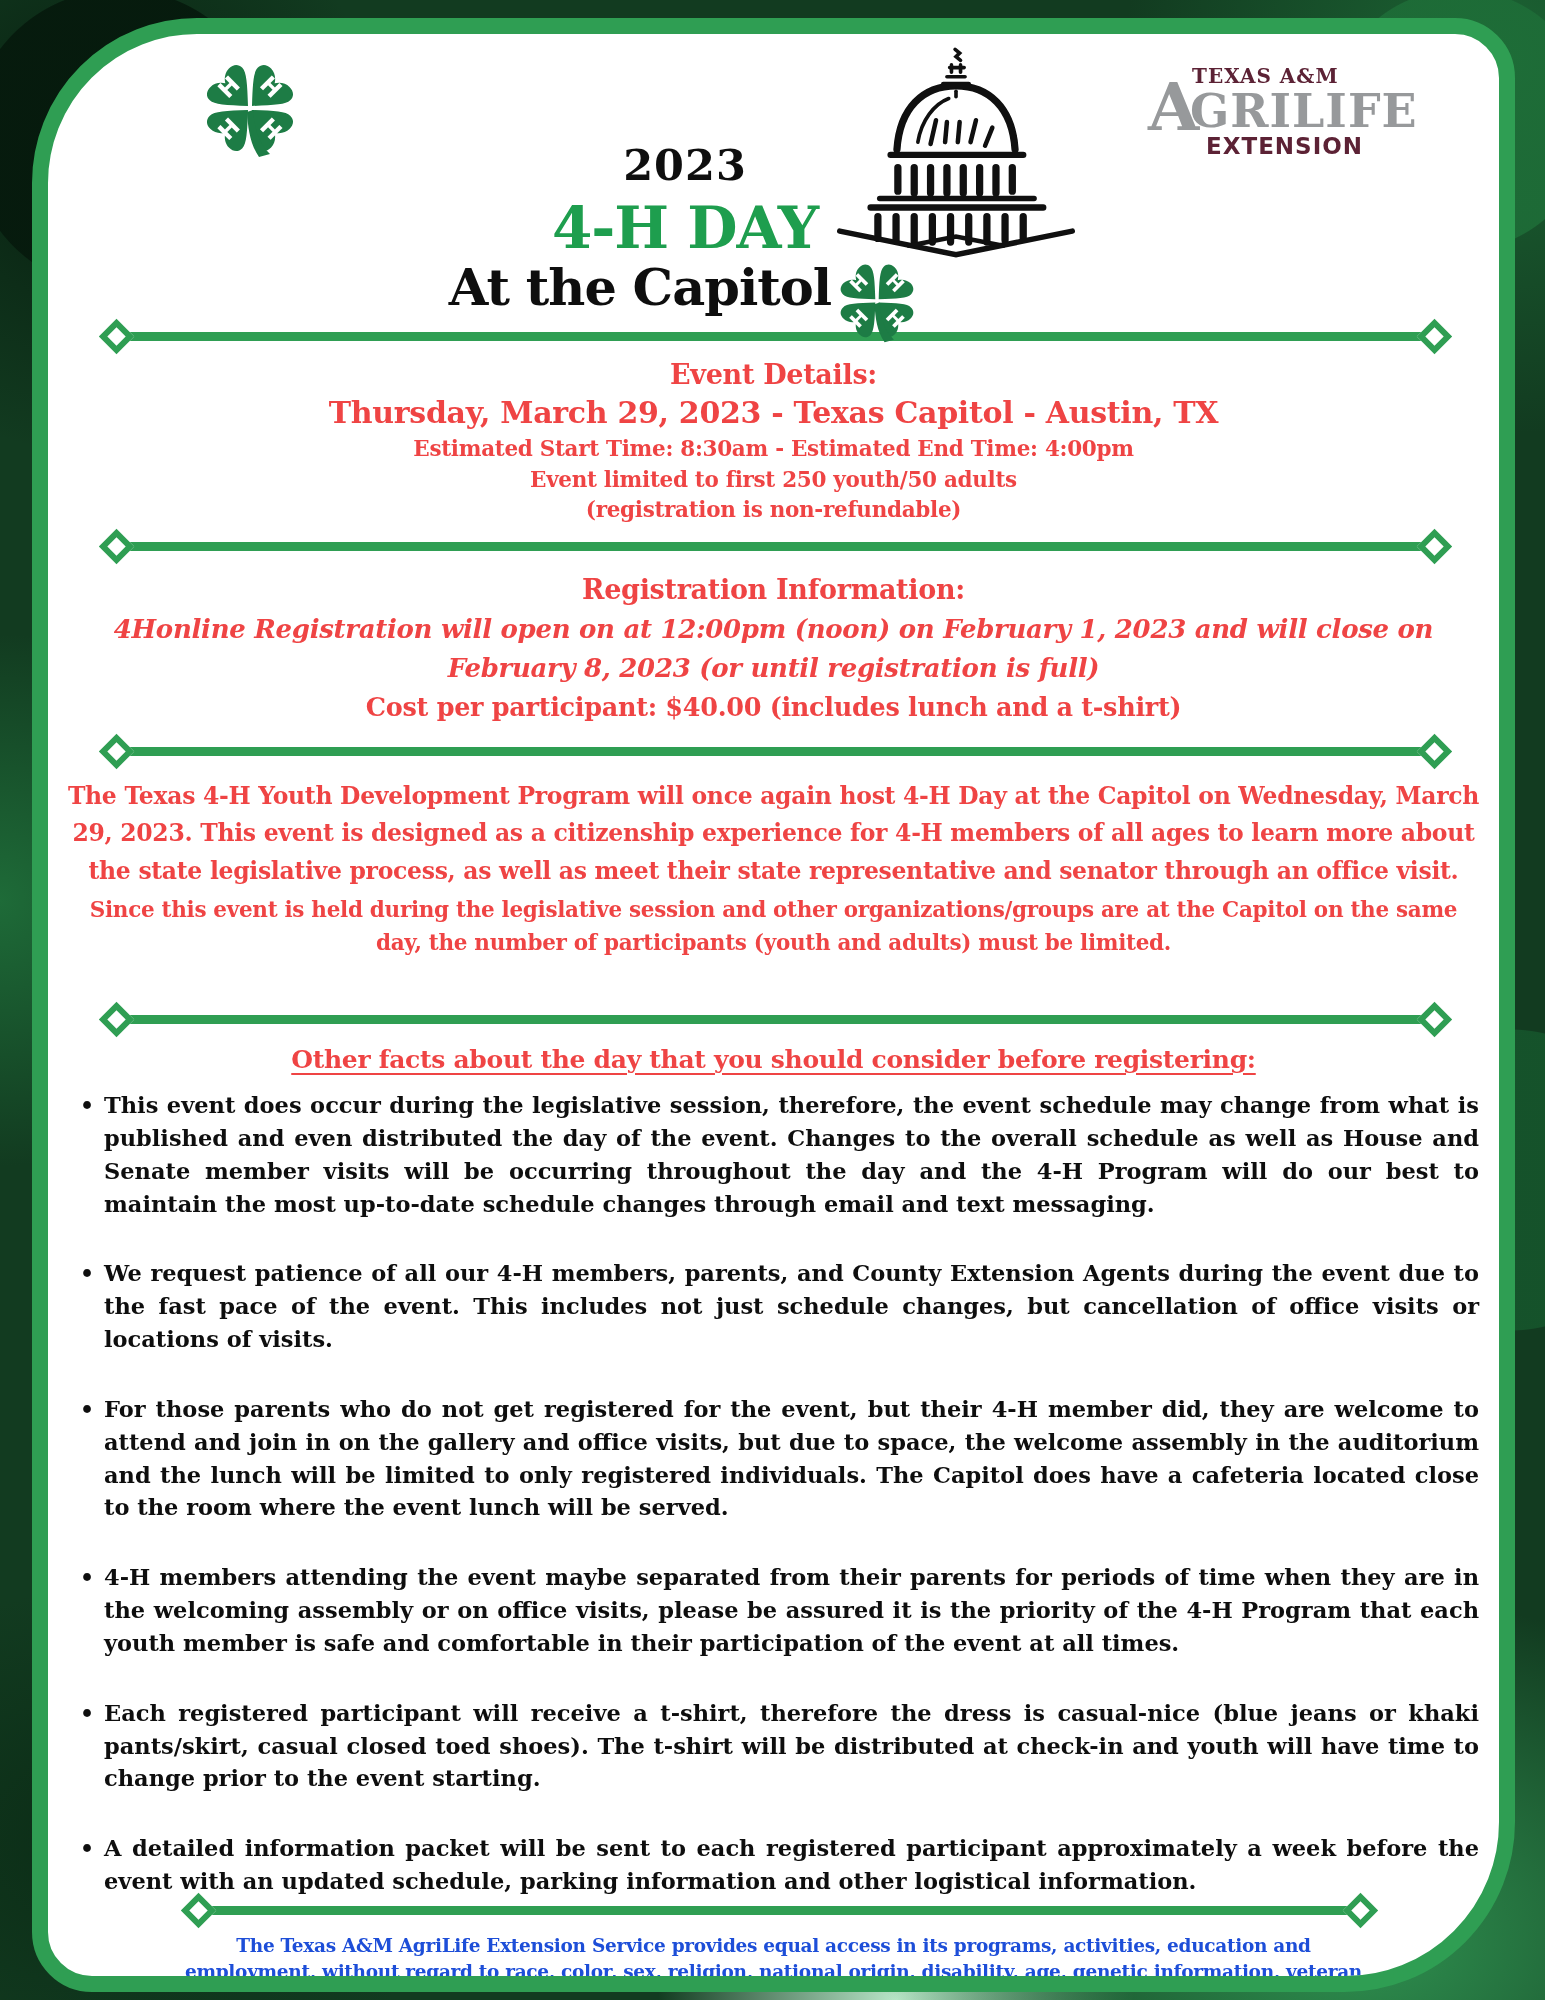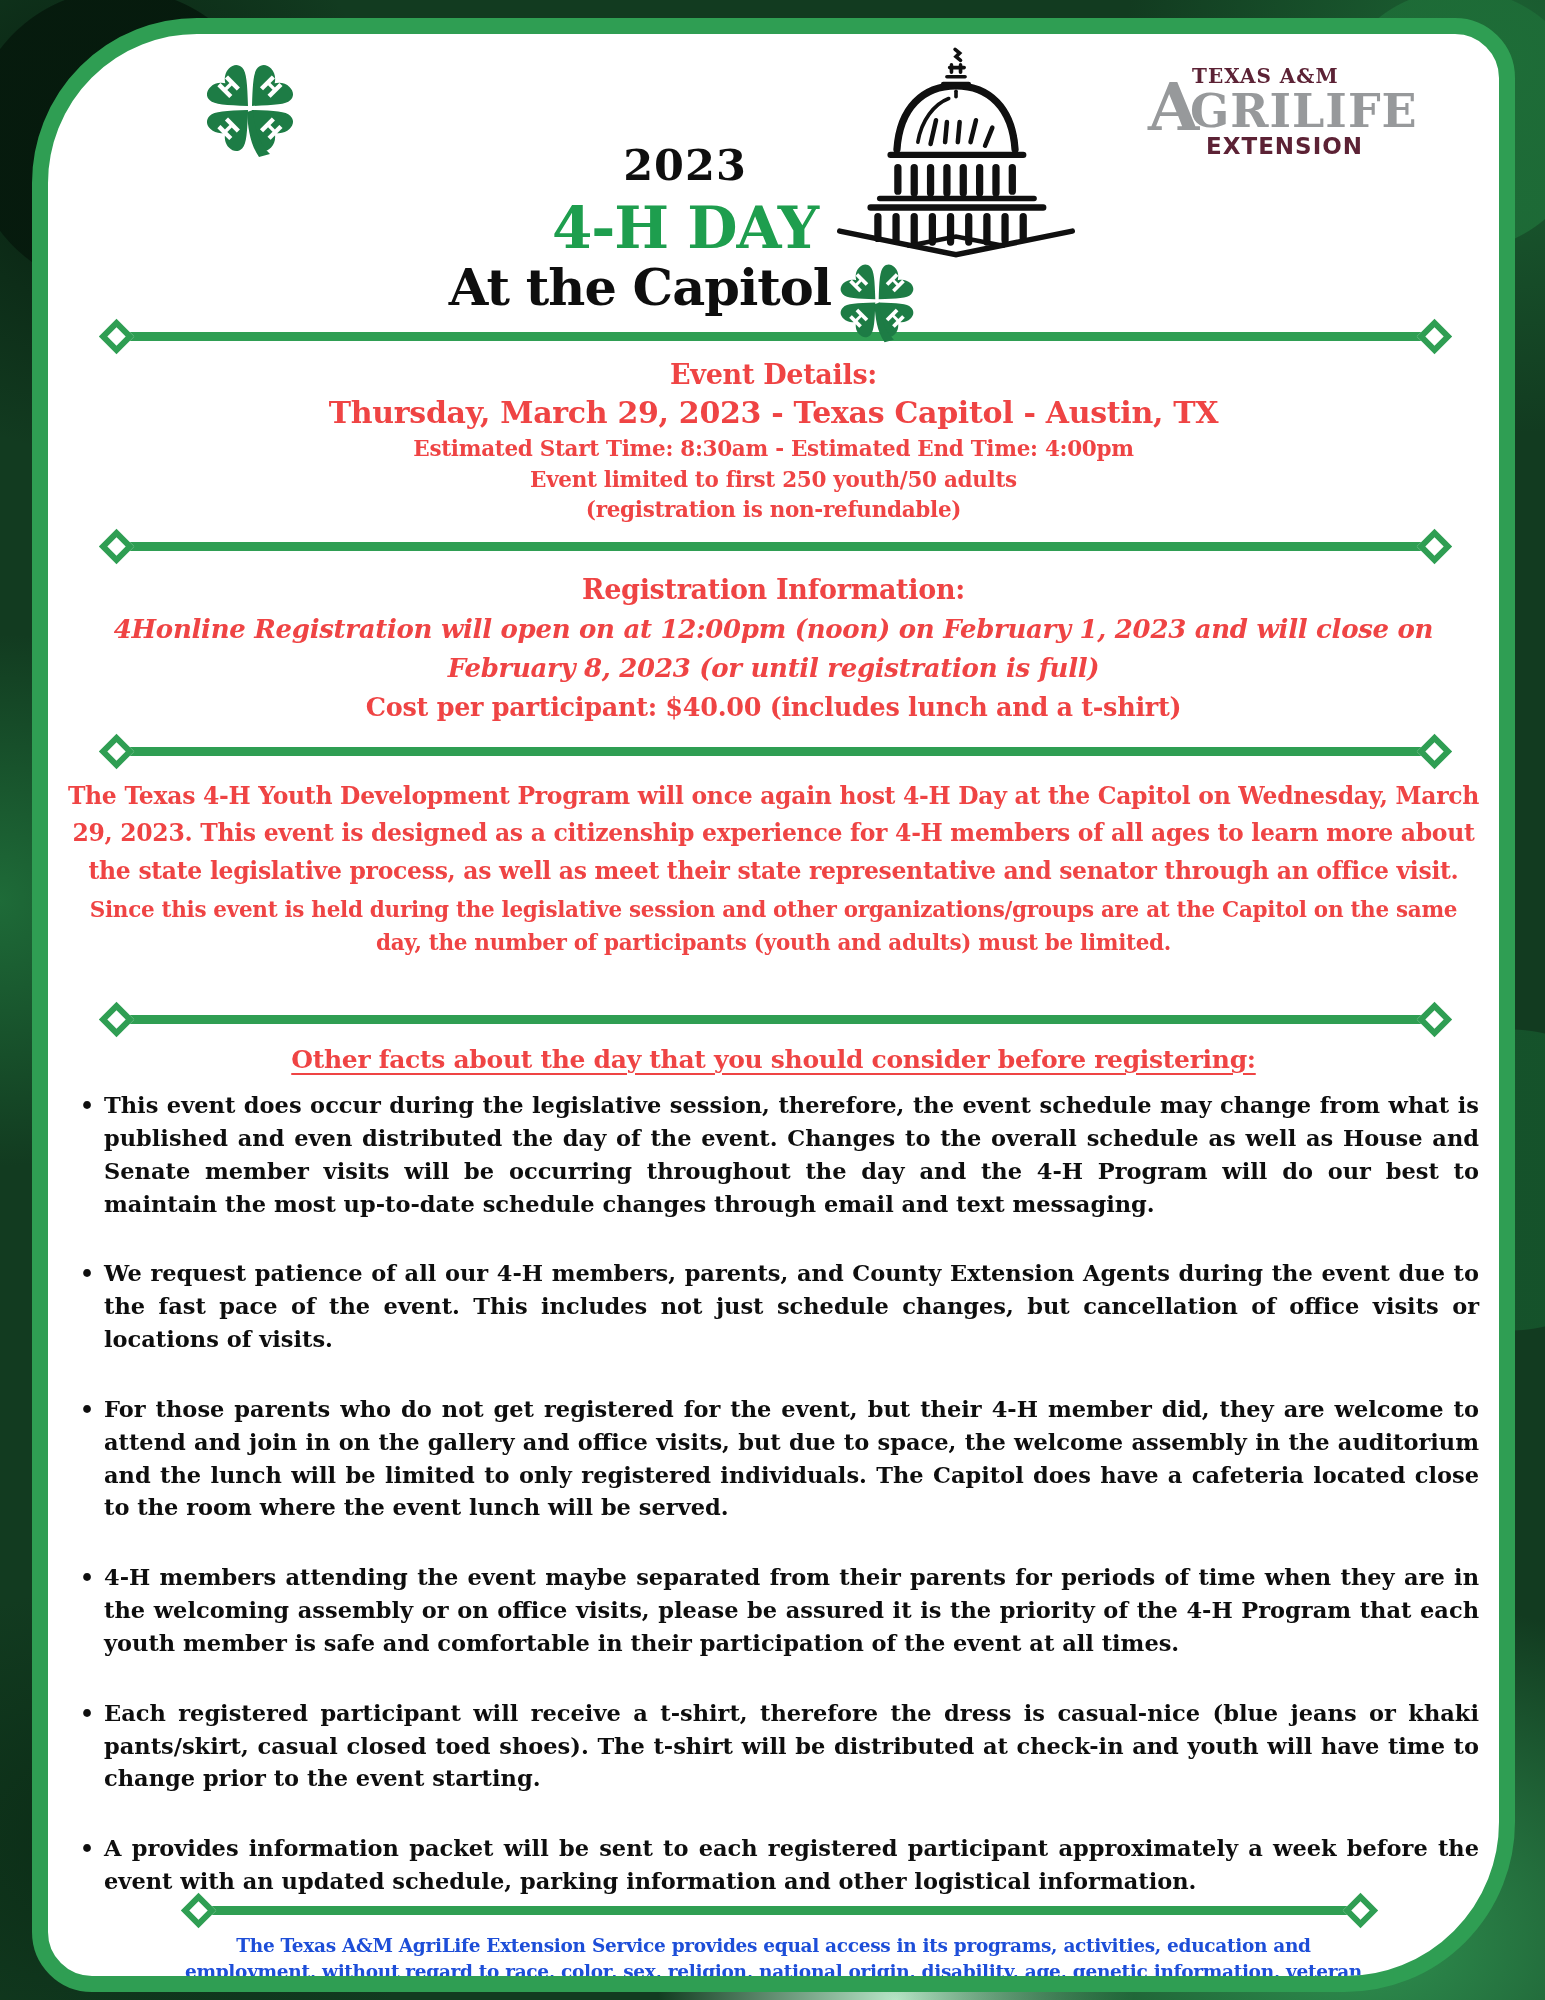--- a/index.html
+++ b/index.html
@@ -175,21 +175,21 @@
 
   <div class="sec" style="margin-top:10px">
     <div class="facts-h">Other facts about the day that you should consider before registering:</div>
   </div>
   <ul class="bullets">
     <li>This event does occur during the legislative session, therefore, the event schedule may change from what is published and even distributed the day of the event. Changes to the overall schedule as well as House and Senate member visits will be occurring throughout the day and the 4-H Program will do our best to maintain the most up-to-date schedule changes through email and text messaging.</li>
     <li>We request patience of all our 4-H members, parents, and County Extension Agents during the event due to the fast pace of the event. This includes not just schedule changes, but cancellation of office visits or locations of visits.</li>
     <li>For those parents who do not get registered for the event, but their 4-H member did, they are welcome to attend and join in on the gallery and office visits, but due to space, the welcome assembly in the auditorium and the lunch will be limited to only registered individuals. The Capitol does have a cafeteria located close to the room where the event lunch will be served.</li>
     <li>4-H members attending the event maybe separated from their parents for periods of time when they are in the welcoming assembly or on office visits, please be assured it is the priority of the 4-H Program that each youth member is safe and comfortable in their participation of the event at all times.</li>
     <li>Each registered participant will receive a t-shirt, therefore the dress is casual-nice (blue jeans or khaki pants/skirt, casual closed toed shoes). The t-shirt will be distributed at check-in and youth will have time to change prior to the event starting.</li>
-    <li>A provides information packet will be sent to each registered participant approximately a week before the event with an updated schedule, parking information and other logistical information.</li>
+    <li>A detailed information packet will be sent to each registered participant approximately a week before the event with an updated schedule, parking information and other logistical information.</li>
   </ul>
 
   <div class="bottom-group">
     <div class="divider short">
       <span class="dm"></span>
         <span class="dline"></span>
         <span class="dm"></span>
     </div>
     <div class="footer-text">The Texas A&amp;M AgriLife Extension Service provides equal access in its programs, activities, education and employment, without regard to race, color, sex, religion, national origin, disability, age, genetic information, veteran status, sexual orientation or gender identity.</div>
   </div>

